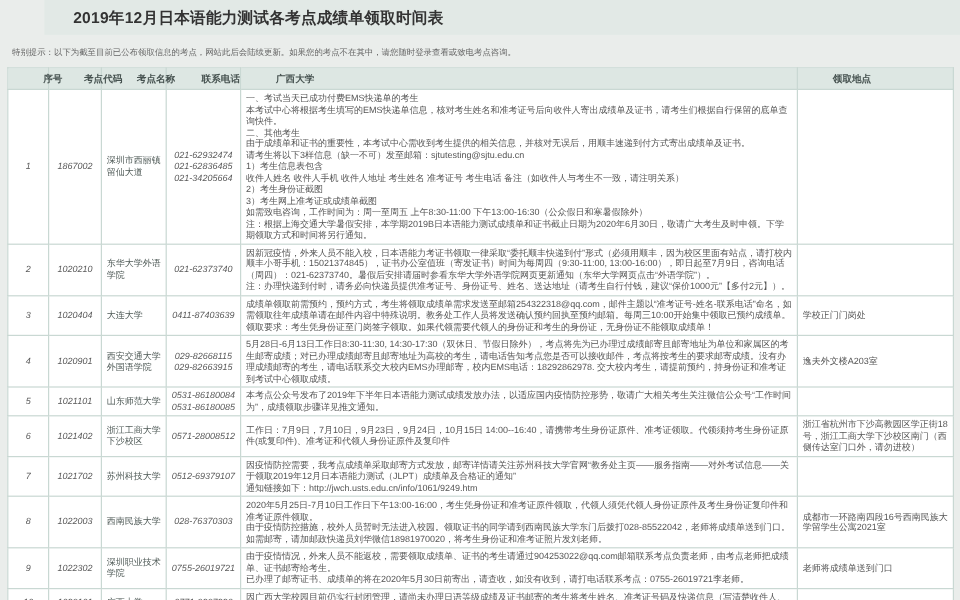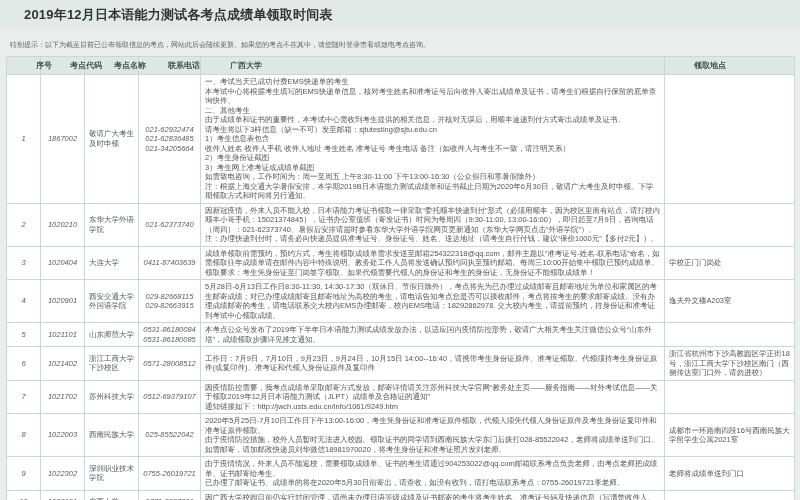--- a/index.html
+++ b/index.html
@@ -7,20 +7,21 @@
     padding: 0;
     width: 800px;
     height: 500px;
     overflow: hidden;
     background: #eaedeb;
     font-family: "Liberation Sans", "DejaVu Sans", sans-serif;
   }
   .title-bar {
     background: #e2e9e6;
     padding: 6px 10px 5px 24px;
+    margin-left: 37px;
   }
   .page-title {
     font-size: 13px;
     font-weight: bold;
     color: #333333;
     letter-spacing: 0.2px;
   }
   .notice-bar {
     padding: 4px 10px 5px 10px;
   }
@@ -100,21 +101,21 @@
       <th>考点名称</th>
       <th>联系电话</th>
       <th>广西大学</th>
       <th>领取地点</th>
     </tr>
   </thead>
   <tbody>
       <tr>
     <td class="c-no">1</td>
     <td class="c-code">1867002</td>
-    <td class="c-name">敬请广大考生及时申领</td>
+    <td class="c-name">深圳市西丽镇留仙大道</td>
     <td class="c-phone">021-62932474
 021-62836485
 021-34205664</td>
     <td class="c-time">一、考试当天已成功付费EMS快递单的考生
 本考试中心将根据考生填写的EMS快递单信息，核对考生姓名和准考证号后向收件人寄出成绩单及证书，请考生们根据自行保留的底单查询快件。
 二、其他考生
 由于成绩单和证书的重要性，本考试中心需收到考生提供的相关信息，并核对无误后，用顺丰速递到付方式寄出成绩单及证书。
 请考生将以下3样信息（缺一不可）发至邮箱：sjtutesting@sjtu.edu.cn
 1）考生信息表包含
 收件人姓名 收件人手机 收件人地址 考生姓名 准考证号 考生电话 备注（如收件人与考生不一致，请注明关系）
@@ -149,21 +150,21 @@
 029-82663915</td>
     <td class="c-time">5月28日-6月13日工作日8:30-11:30, 14:30-17:30（双休日、节假日除外），考点将先为已办理过成绩邮寄且邮寄地址为单位和家属区的考生邮寄成绩；对已办理成绩邮寄且邮寄地址为高校的考生，请电话告知考点您是否可以接收邮件，考点将按考生的要求邮寄成绩。没有办理成绩邮寄的考生，请电话联系交大校内EMS办理邮寄，校内EMS电话：18292862978. 交大校内考生，请提前预约，持身份证和准考证到考试中心领取成绩。</td>
     <td class="c-loc">逸夫外文楼A203室</td>
   </tr>
       <tr>
     <td class="c-no">5</td>
     <td class="c-code">1021101</td>
     <td class="c-name">山东师范大学</td>
     <td class="c-phone">0531-86180084
 0531-86180085</td>
-    <td class="c-time">本考点公众号发布了2019年下半年日本语能力测试成绩发放办法，以适应国内疫情防控形势，敬请广大相关考生关注微信公众号“山东外培”，成绩领取步骤详见推文通知。</td>
+    <td class="c-time">本考点公众号发布了2019年下半年日本语能力测试成绩发放办法，以适应国内疫情防控形势，敬请广大相关考生关注微信公众号“工作时间为”，成绩领取步骤详见推文通知。</td>
     <td class="c-loc"></td>
   </tr>
       <tr>
     <td class="c-no">6</td>
     <td class="c-code">1021402</td>
     <td class="c-name">浙江工商大学下沙校区</td>
     <td class="c-phone">0571-28008512</td>
     <td class="c-time">工作日：7月9日，7月10日，9月23日，9月24日，10月15日 14:00--16:40，请携带考生身份证原件、准考证领取。代领须持考生身份证原件(或复印件)、准考证和代领人身份证原件及复印件</td>
     <td class="c-loc">浙江省杭州市下沙高教园区学正街18号，浙江工商大学下沙校区南门（西侧传达室门口外，请勿进校）</td>
   </tr>
@@ -173,21 +174,21 @@
     <td class="c-name">苏州科技大学</td>
     <td class="c-phone">0512-69379107</td>
     <td class="c-time">因疫情防控需要，我考点成绩单采取邮寄方式发放，邮寄详情请关注苏州科技大学官网“教务处主页——服务指南——对外考试信息——关于领取2019年12月日本语能力测试（JLPT）成绩单及合格证的通知”
 通知链接如下：http://jwch.usts.edu.cn/info/1061/9249.htm</td>
     <td class="c-loc"></td>
   </tr>
       <tr>
     <td class="c-no">8</td>
     <td class="c-code">1022003</td>
     <td class="c-name">西南民族大学</td>
-    <td class="c-phone">025-85522042</td>
+    <td class="c-phone">028-76370303</td>
     <td class="c-time">2020年5月25日-7月10日工作日下午13:00-16:00，考生凭身份证和准考证原件领取，代领人须凭代领人身份证原件及考生身份证复印件和准考证原件领取。
 由于疫情防控措施，校外人员暂时无法进入校园。领取证书的同学请到西南民族大学东门后拨打028-85522042，老师将成绩单送到门口。
 如需邮寄，请加邮政快递员刘华微信18981970020，将考生身份证和准考证照片发刘老师。</td>
     <td class="c-loc">成都市一环路南四段16号西南民族大学留学生公寓2021室</td>
   </tr>
       <tr>
     <td class="c-no">9</td>
     <td class="c-code">1022302</td>
     <td class="c-name">深圳职业技术学院</td>
     <td class="c-phone">0755-26019721</td>

